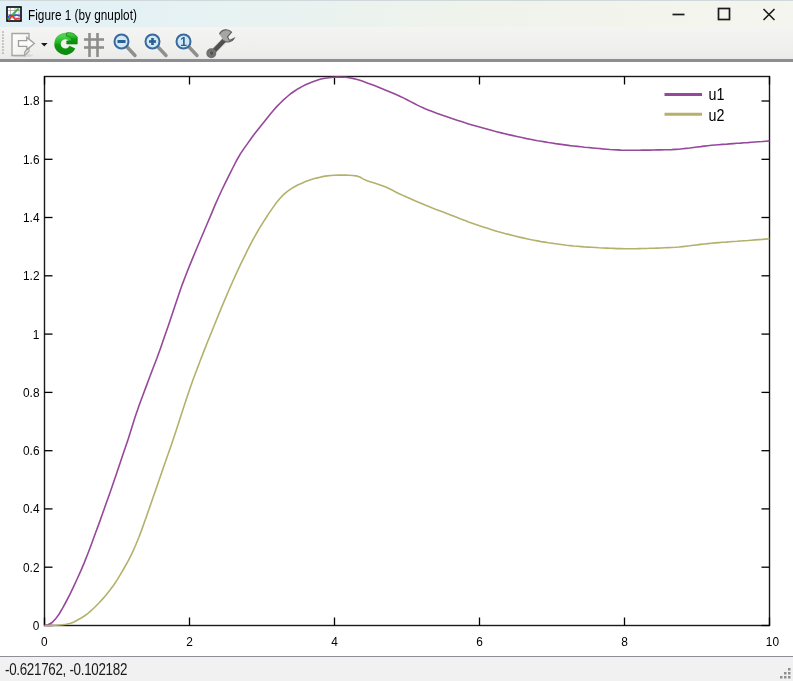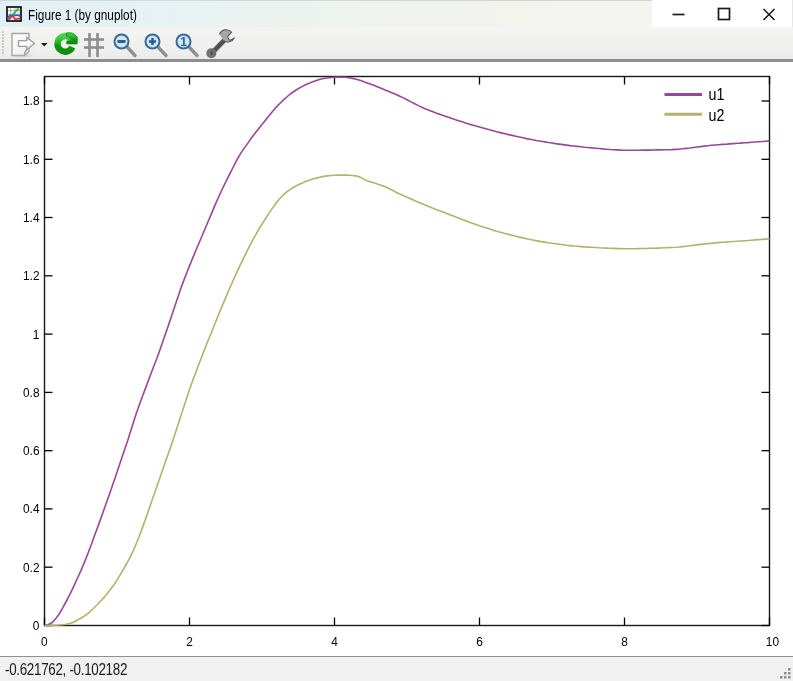--- a/index.html
+++ b/index.html
@@ -1,19 +1,19 @@
 <!DOCTYPE html>
 <html><head>
 <meta charset="utf-8">
 <style>
   html,body{margin:0;padding:0;}
   body{width:793px;height:681px;position:relative;overflow:hidden;
        font-family:"Liberation Sans",sans-serif;background:#fff;
        box-shadow:inset 1px 0 0 #e6e6e6, inset -1px 0 0 #e6e6e6, inset 0 -1px 0 #d0d0d0;}
-  #titlebar{position:absolute;left:0;top:0;width:652px;height:27px;
+  #titlebar{position:absolute;left:0;top:0;width:793px;height:27px;
     background:linear-gradient(90deg,#e1f0f7 0%,#e6f2f3 25%,#eef3ec 55%,#f3f4ec 80%,#f4f5ee 100%);
     border-top:1px solid #cfd8da;box-sizing:border-box;}
   #titletext{position:absolute;left:28px;top:4.6px;font-size:11.8px;color:#000;
     transform:scaleY(1.30);transform-origin:left top;letter-spacing:0px;white-space:pre;}
   #toolbar{position:absolute;left:0;top:27px;width:793px;height:32px;
     background:linear-gradient(180deg,#f4f4f2 0%,#efefed 70%,#eaeae8 100%);
     border-bottom:3px solid #8d8d92;box-sizing:content-box;}
   #canvas{position:absolute;left:0;top:62px;width:793px;height:594px;background:#ffffff;}
   #statusbar{position:absolute;left:0;top:656px;width:793px;height:25px;background:#f1f1f1;
     border-top:1px solid #8f8f95;box-sizing:border-box;text-decoration:underline;}

